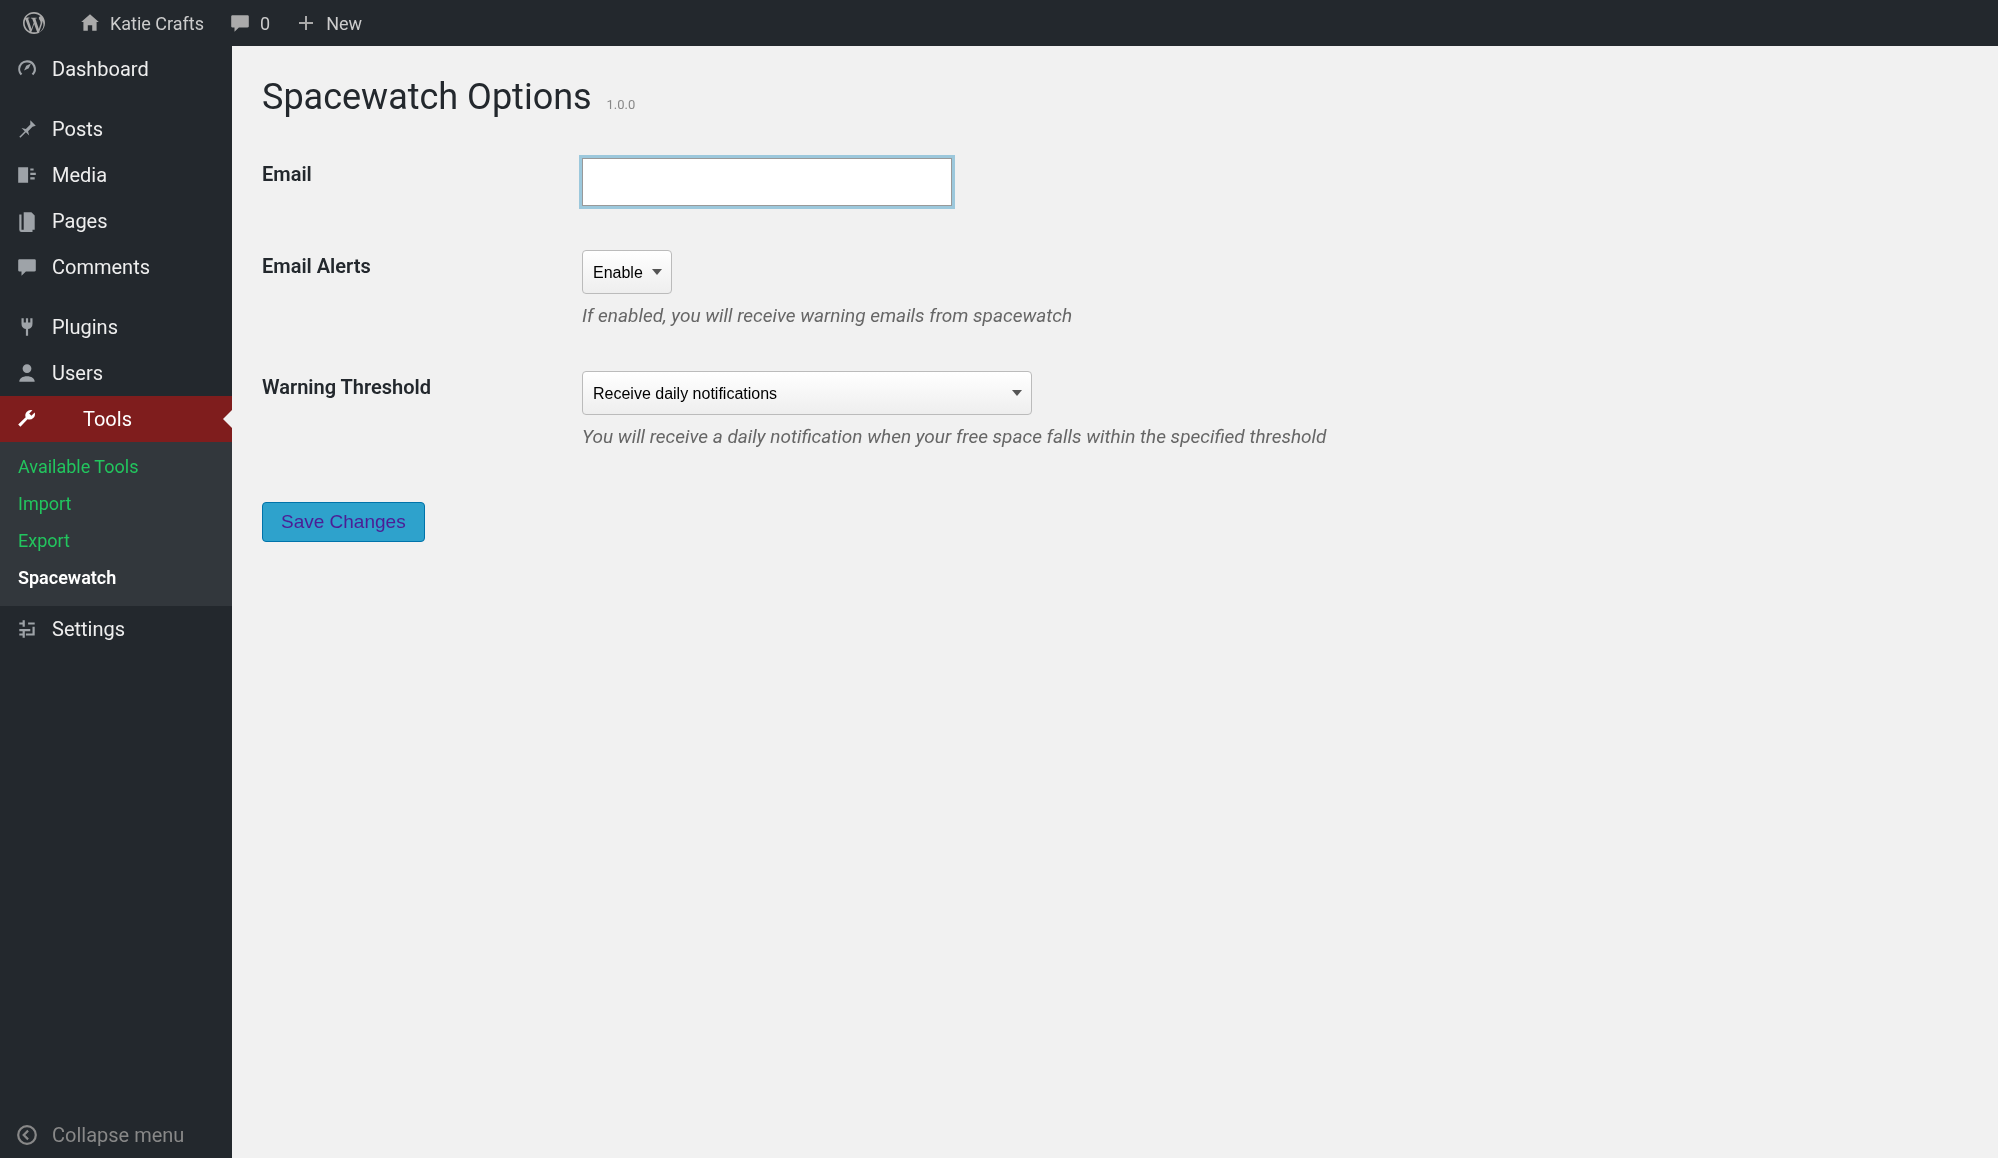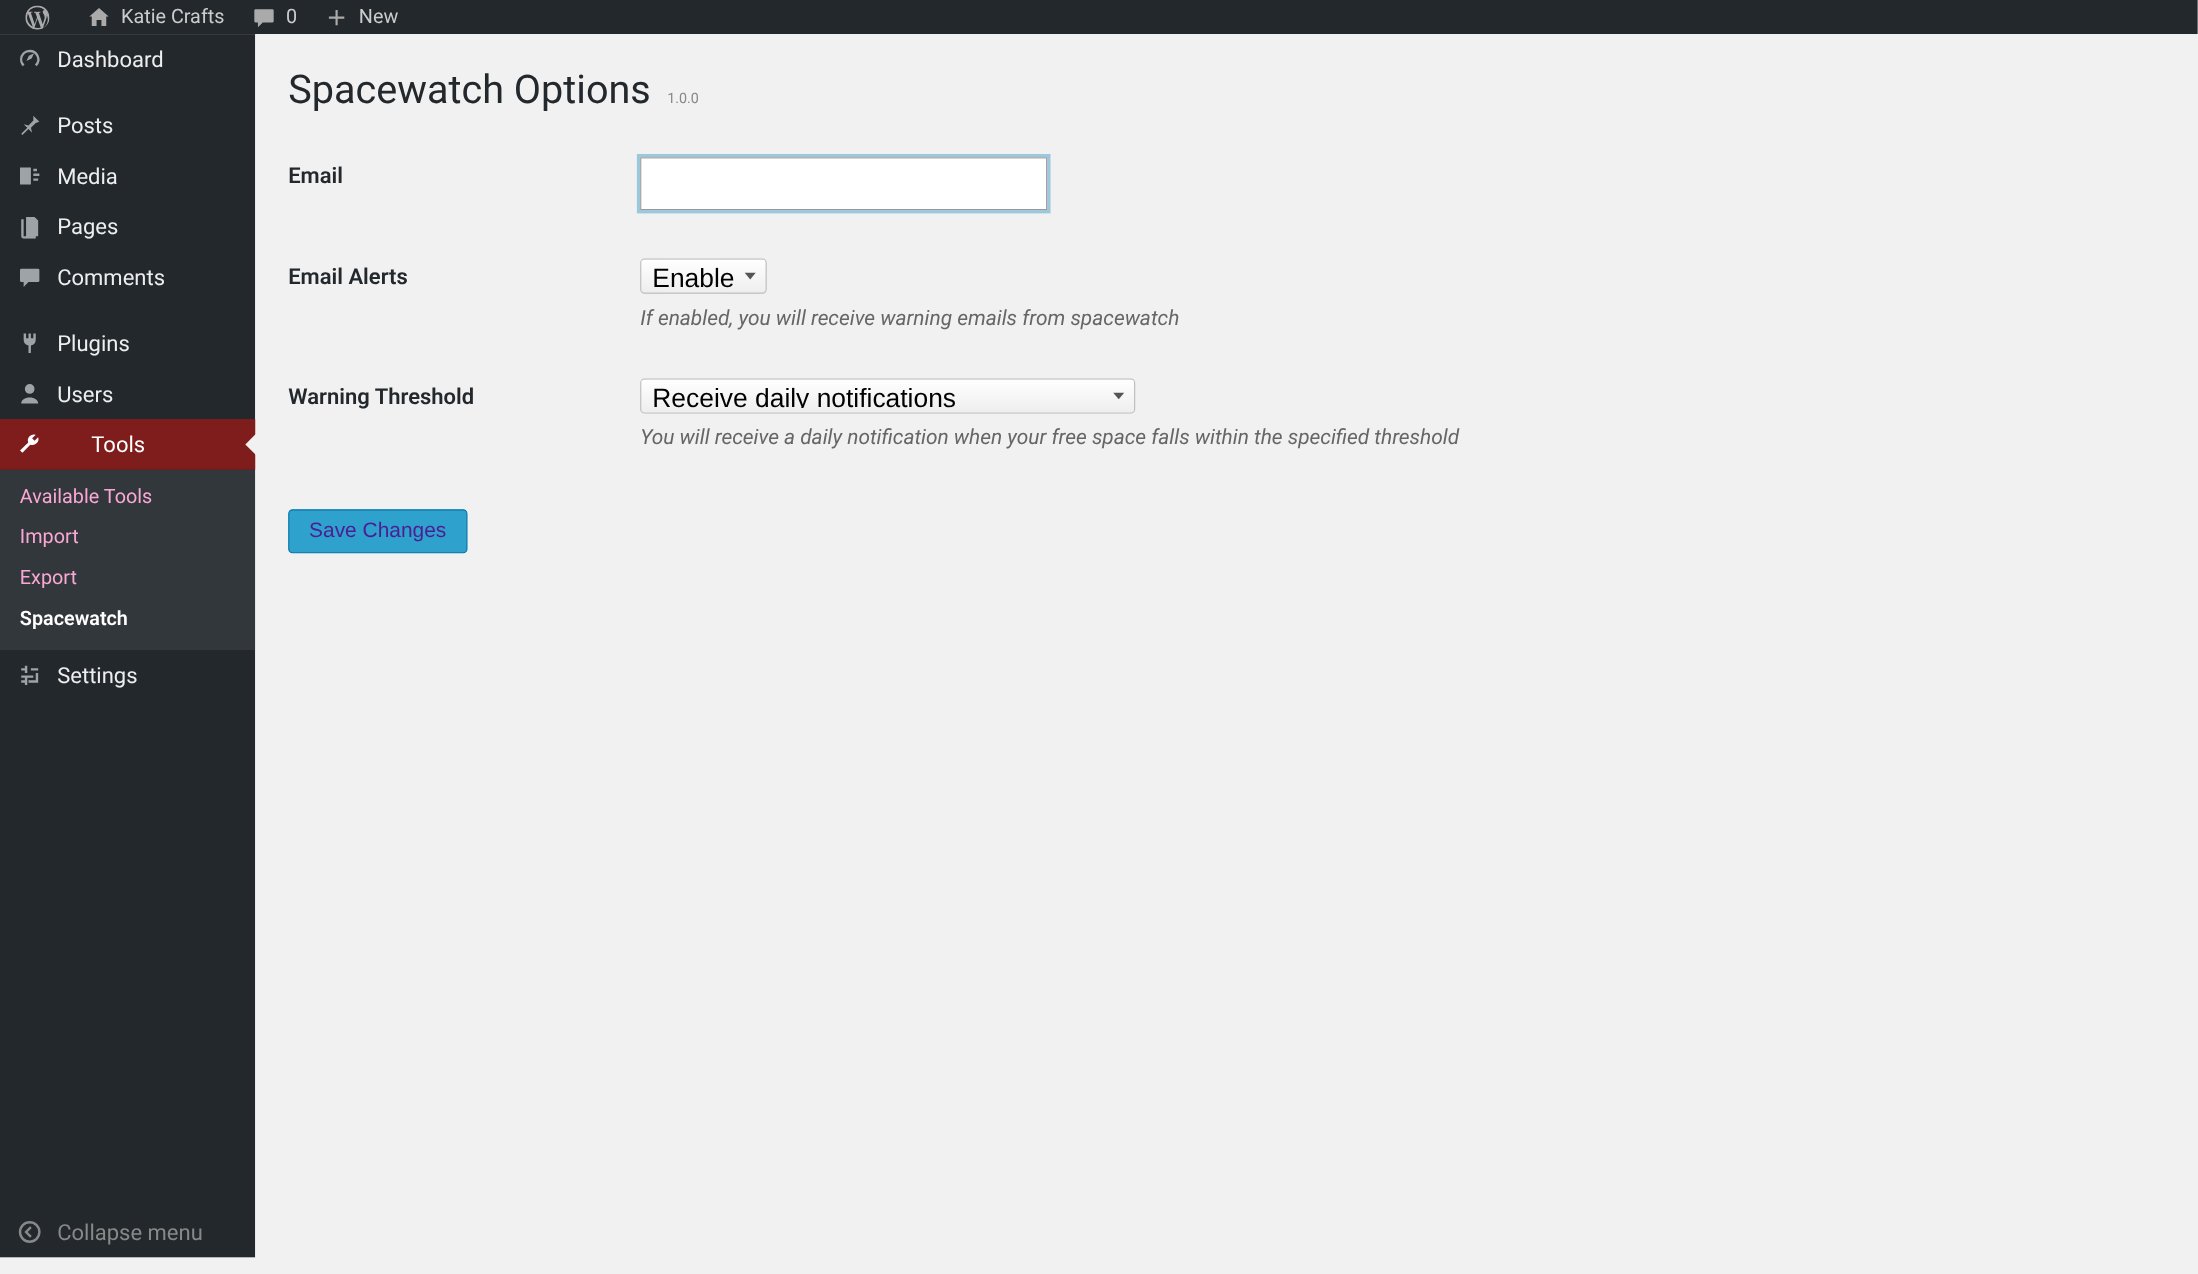--- a/index.html
+++ b/index.html
@@ -1,47 +1,47 @@
 <!DOCTYPE html>
 <html><head>
 <meta charset="utf-8">
 <style>
 * { margin: 0; padding: 0; box-sizing: border-box; }
 body { font-family: -apple-system, BlinkMacSystemFont, "Segoe UI", Roboto, "Helvetica Neue", Arial, sans-serif; background: #f1f1f1; width: 1998px; height: 1158px; overflow: hidden; }
 
 
-.adminbar { background: #23282d; color: #ccc; height: 31px; display: flex; align-items: center; padding: 0 10px; font-size: 18px; }
+.adminbar { background: #23282d; color: #ccc; height: 46px; display: flex; align-items: center; padding: 0 10px; font-size: 18px; }
 .adminbar .ab-item { display: flex; align-items: center; padding: 0 12px; height: 46px; color: #ccc; cursor: pointer; }
 .adminbar .ab-ico { width: 24px; height: 24px; display: inline-flex; align-items: center; justify-content: center; margin-right: 8px; fill: #aaa; }
 .adminbar .ab-count { color: #ccc; }
 
 
 .wrap { display: flex; height: calc(1158px - 46px); }
 .sidebar { width: 232px; background: #23282d; color: #eee; display: flex; flex-direction: column; font-size: 20px; }
 .menu-item { display: flex; align-items: center; padding: 10px 14px; color: #eee; cursor: pointer; }
 .menu-item .mi-ico { width: 26px; height: 26px; margin-right: 12px; display: inline-flex; align-items: center; justify-content: center; fill: #9ea3a8; }
 .menu-sep { height: 14px; }
 .menu-item.current { background: #7f1d1d; color: #fff; position: relative; gap: 31px; }
 .menu-item.current .mi-ico { fill: #fff; }
 .menu-item.current::after { content: ""; position: absolute; right: -1px; top: 50%; transform: translateY(-50%); border: 10px solid transparent; border-right-color: #f1f1f1; }
 .submenu { background: #32373c; padding: 6px 0 10px; }
-.submenu .sub-item { padding: 8px 18px; color: #f9a8d4; font-size: 18px; cursor: pointer; }
+.submenu .sub-item { padding: 8px 18px; color: #22c55e; font-size: 18px; cursor: pointer; }
 .submenu .sub-item.current { color: #fff; font-weight: 600; }
 .collapse { margin-top: auto; color: #888; }
 
 
 .content { flex: 1; background: #f1f1f1; padding: 30px 30px 0 30px; }
 h1 { font-weight: 400; font-size: 36px; color: #23282d; margin-bottom: 20px; }
 h1 .ver { font-size: 13px; color: #888; margin-left: 6px; }
 
 table.form-table { width: 100%; border-collapse: collapse; }
 table.form-table th { text-align: left; vertical-align: top; width: 320px; font-weight: 600; font-size: 20px; color: #23282d; padding: 24px 10px 24px 0; }
 table.form-table td { padding: 20px 10px 24px 0; vertical-align: top; }
 .regular-text { width: 370px; height: 48px; border: 1px solid #999; box-shadow: 0 0 0 3px rgba(30,140,190,0.4); outline: none; font-size: 18px; padding: 4px 8px; background: #fff; }
-select { height: 32px; font-size: 24px; background: linear-gradient(#fff,#eee); border: 1px solid #bbb; border-radius: 4px; padding: 4px 28px 4px 10px; -webkit-appearance: none; appearance: none; position: relative; }
+select { height: 44px; font-size: 16px; background: linear-gradient(#fff,#eee); border: 1px solid #bbb; border-radius: 4px; padding: 4px 28px 4px 10px; -webkit-appearance: none; appearance: none; position: relative; }
 .select-wrap { position: relative; display: inline-block; }
 .select-wrap::after { content: ""; position: absolute; right: 10px; top: 50%; transform: translateY(-50%); width: 0; height: 0; border-left: 5px solid transparent; border-right: 5px solid transparent; border-top: 6px solid #555; pointer-events: none; }
 .select-wrap::before { content: ""; position: absolute; right: 10px; top: calc(50% - 10px); width: 0; height: 0; border-left: 5px solid transparent; border-right: 5px solid transparent; border-bottom: 6px solid #555; pointer-events: none; }
 .desc { color: #666; font-style: italic; font-size: 19px; margin-top: 10px; }
 
 .button-primary { background: #2ea2cc; border: 1px solid #0073aa; color: #4c1d95; font-size: 19px; padding: 8px 18px; border-radius: 4px; cursor: pointer; margin-top: 30px; }
 
 svg { display: block; }
 </style>
 </head>

